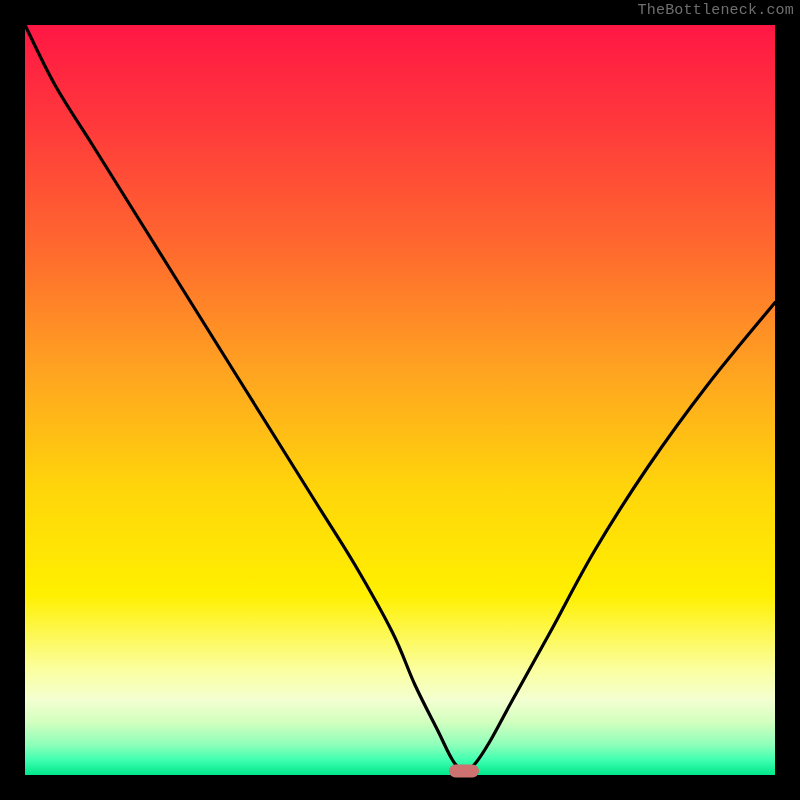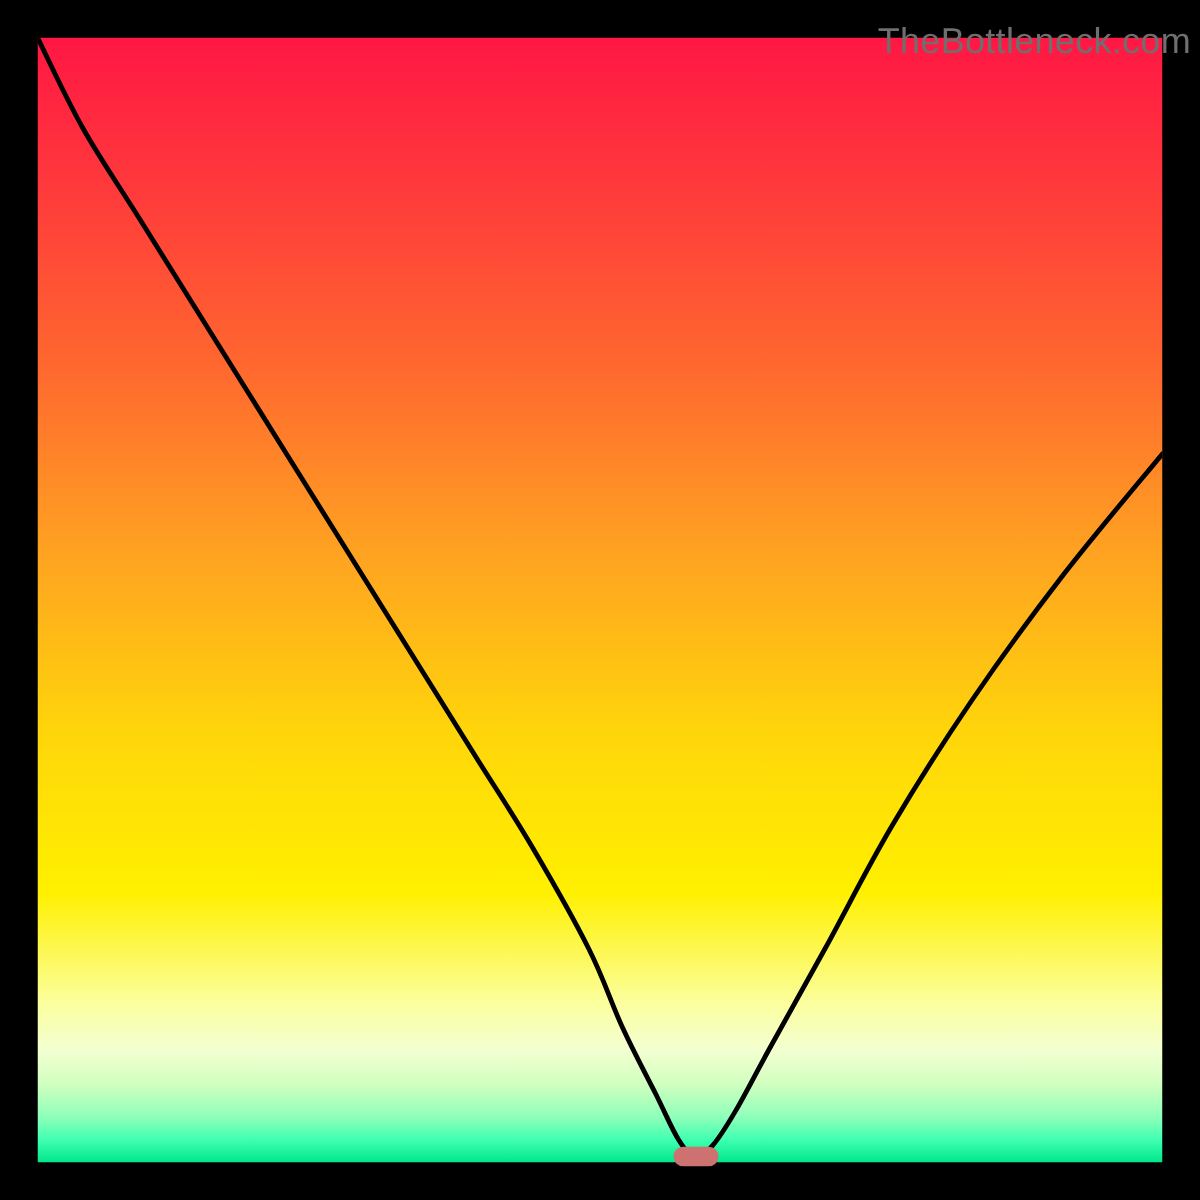--- a/index.html
+++ b/index.html
@@ -28,27 +28,28 @@
     inset: 0;
   }
   .curve-svg {
     position: absolute;
     inset: 0;
     width: 100%;
     height: 100%;
   }
   .watermark {
     position: absolute;
-    top: 14px;
+    top: 2px;
     right: 6px;
     color: #6f6f6f;
-    font-size: 24px;
+    font-size: 15px;
     letter-spacing: 0.2px;
     user-select: none;
     font-weight: 400;
+    font-family: Liberation Mono, monospace;
   }
   .min-marker {
     position: absolute;
     width: 30px;
     height: 13px;
     border-radius: 7px;
     background: #cd7270;
     transform: translate(-50%, -50%);
   }
 </style>

